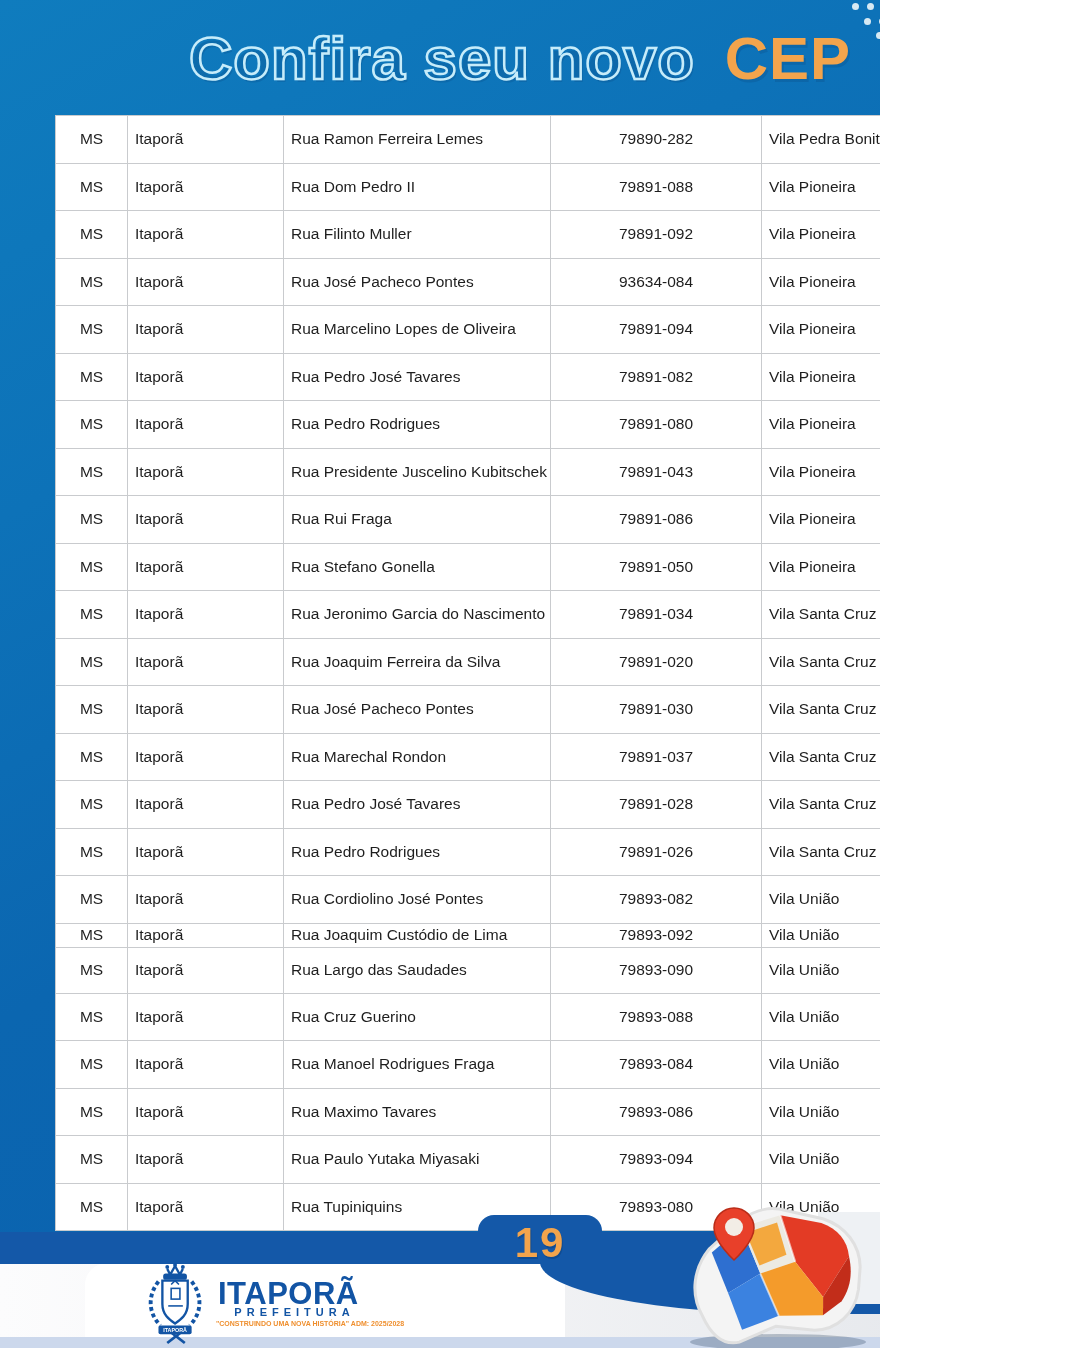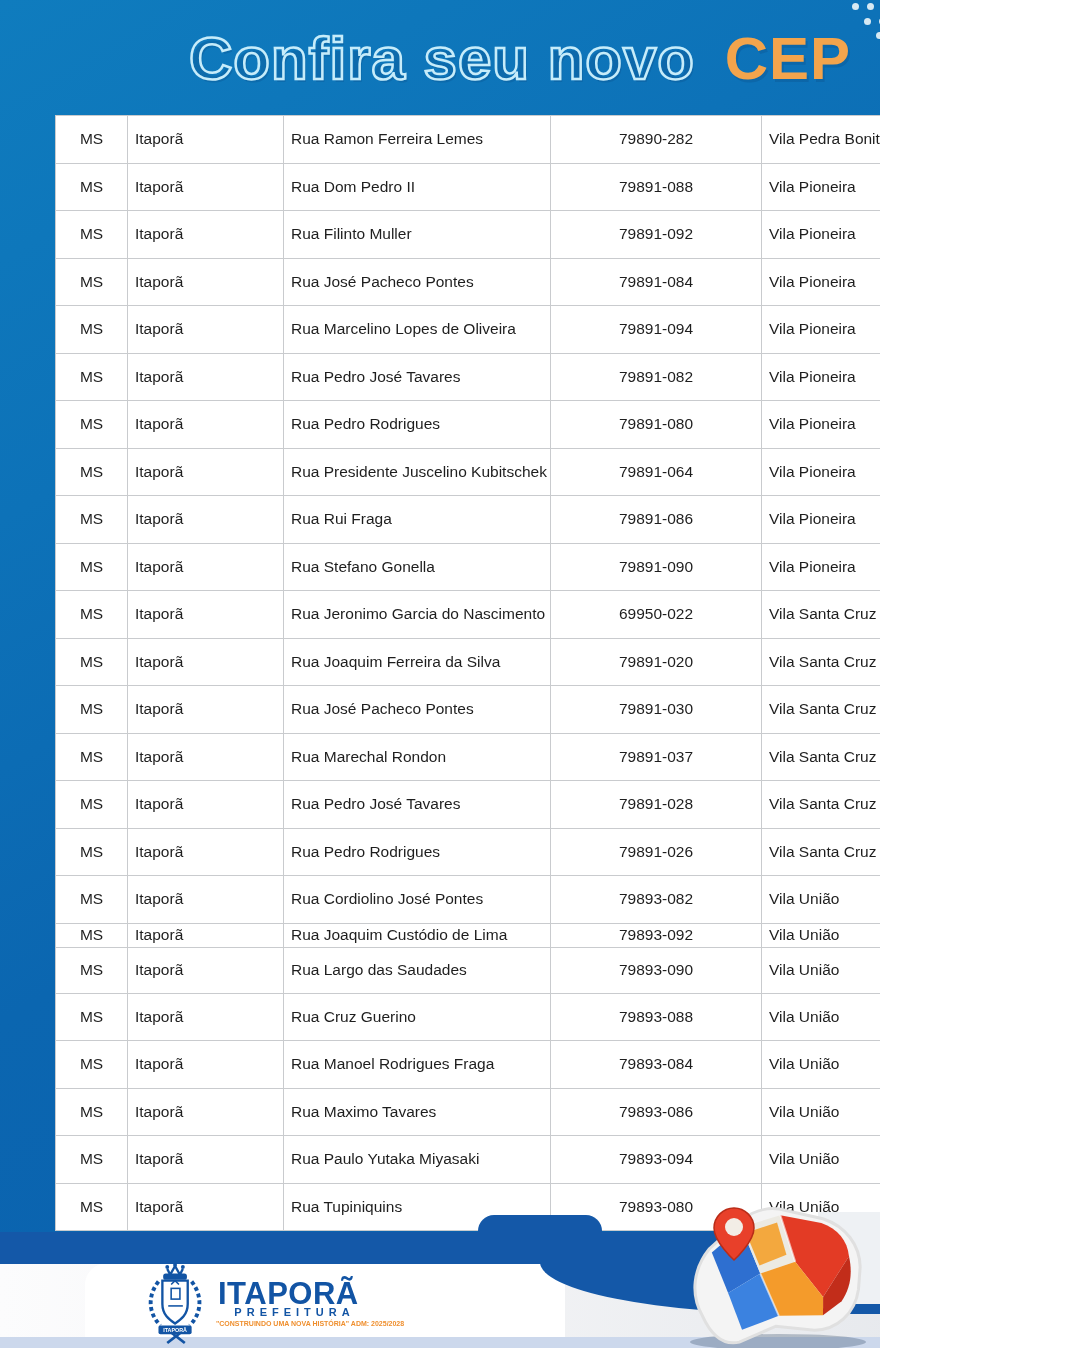--- a/index.html
+++ b/index.html
@@ -158,21 +158,21 @@
           <td class="c-state">MS</td>
           <td class="c-city">Itaporã</td>
           <td class="c-street">Rua Filinto Muller</td>
           <td class="c-cep">79891-092</td>
           <td class="c-district">Vila Pioneira</td>
         </tr>
         <tr>
           <td class="c-state">MS</td>
           <td class="c-city">Itaporã</td>
           <td class="c-street">Rua José Pacheco Pontes</td>
-          <td class="c-cep">79891-084</td>
+          <td class="c-cep">93634-084</td>
           <td class="c-district">Vila Pioneira</td>
         </tr>
         <tr>
           <td class="c-state">MS</td>
           <td class="c-city">Itaporã</td>
           <td class="c-street">Rua Marcelino Lopes de Oliveira</td>
           <td class="c-cep">79891-094</td>
           <td class="c-district">Vila Pioneira</td>
         </tr>
         <tr>
@@ -186,42 +186,42 @@
           <td class="c-state">MS</td>
           <td class="c-city">Itaporã</td>
           <td class="c-street">Rua Pedro Rodrigues</td>
           <td class="c-cep">79891-080</td>
           <td class="c-district">Vila Pioneira</td>
         </tr>
         <tr>
           <td class="c-state">MS</td>
           <td class="c-city">Itaporã</td>
           <td class="c-street">Rua Presidente Juscelino Kubitschek</td>
-          <td class="c-cep">79891-064</td>
+          <td class="c-cep">79891-043</td>
           <td class="c-district">Vila Pioneira</td>
         </tr>
         <tr>
           <td class="c-state">MS</td>
           <td class="c-city">Itaporã</td>
           <td class="c-street">Rua Rui Fraga</td>
           <td class="c-cep">79891-086</td>
           <td class="c-district">Vila Pioneira</td>
         </tr>
         <tr>
           <td class="c-state">MS</td>
           <td class="c-city">Itaporã</td>
           <td class="c-street">Rua Stefano Gonella</td>
-          <td class="c-cep">79891-090</td>
+          <td class="c-cep">79891-050</td>
           <td class="c-district">Vila Pioneira</td>
         </tr>
         <tr>
           <td class="c-state">MS</td>
           <td class="c-city">Itaporã</td>
           <td class="c-street">Rua Jeronimo Garcia do Nascimento</td>
-          <td class="c-cep">69950-022</td>
+          <td class="c-cep">79891-034</td>
           <td class="c-district">Vila Santa Cruz</td>
         </tr>
         <tr>
           <td class="c-state">MS</td>
           <td class="c-city">Itaporã</td>
           <td class="c-street">Rua Joaquim Ferreira da Silva</td>
           <td class="c-cep">79891-020</td>
           <td class="c-district">Vila Santa Cruz</td>
         </tr>
         <tr>
@@ -310,20 +310,21 @@
         </tr>
       </tbody>
   </table>
 
   <div class="footer-light"></div>
   <div class="logo-panel"></div>
   <div class="band"></div>
   <div class="swoosh"></div>
   <div class="bottom-strip"></div>
   <div class="page-tab"></div>
+  <div class="page-num">19</div>
   <div id="dots-footer">
       <span class="dot" style="left: 0px; top: 0px; background: rgb(214, 233, 243);"></span>
       <span class="dot" style="left: 15px; top: 0px; background: rgb(214, 233, 243);"></span>
       <span class="dot" style="left: 30px; top: 0px; background: rgb(214, 233, 243);"></span>
       <span class="dot" style="left: 45px; top: 0px; background: rgb(214, 233, 243);"></span>
       <span class="dot" style="left: 60px; top: 0px; background: rgb(214, 233, 243);"></span>
       <span class="dot" style="left: 75px; top: 0px; background: rgb(214, 233, 243);"></span>
       <span class="dot" style="left: 90px; top: 0px; background: rgb(214, 233, 243);"></span>
       <span class="dot" style="left: 105px; top: 0px; background: rgb(214, 233, 243);"></span>
       <span class="dot" style="left: 120px; top: 0px; background: rgb(216, 191, 149);"></span>

